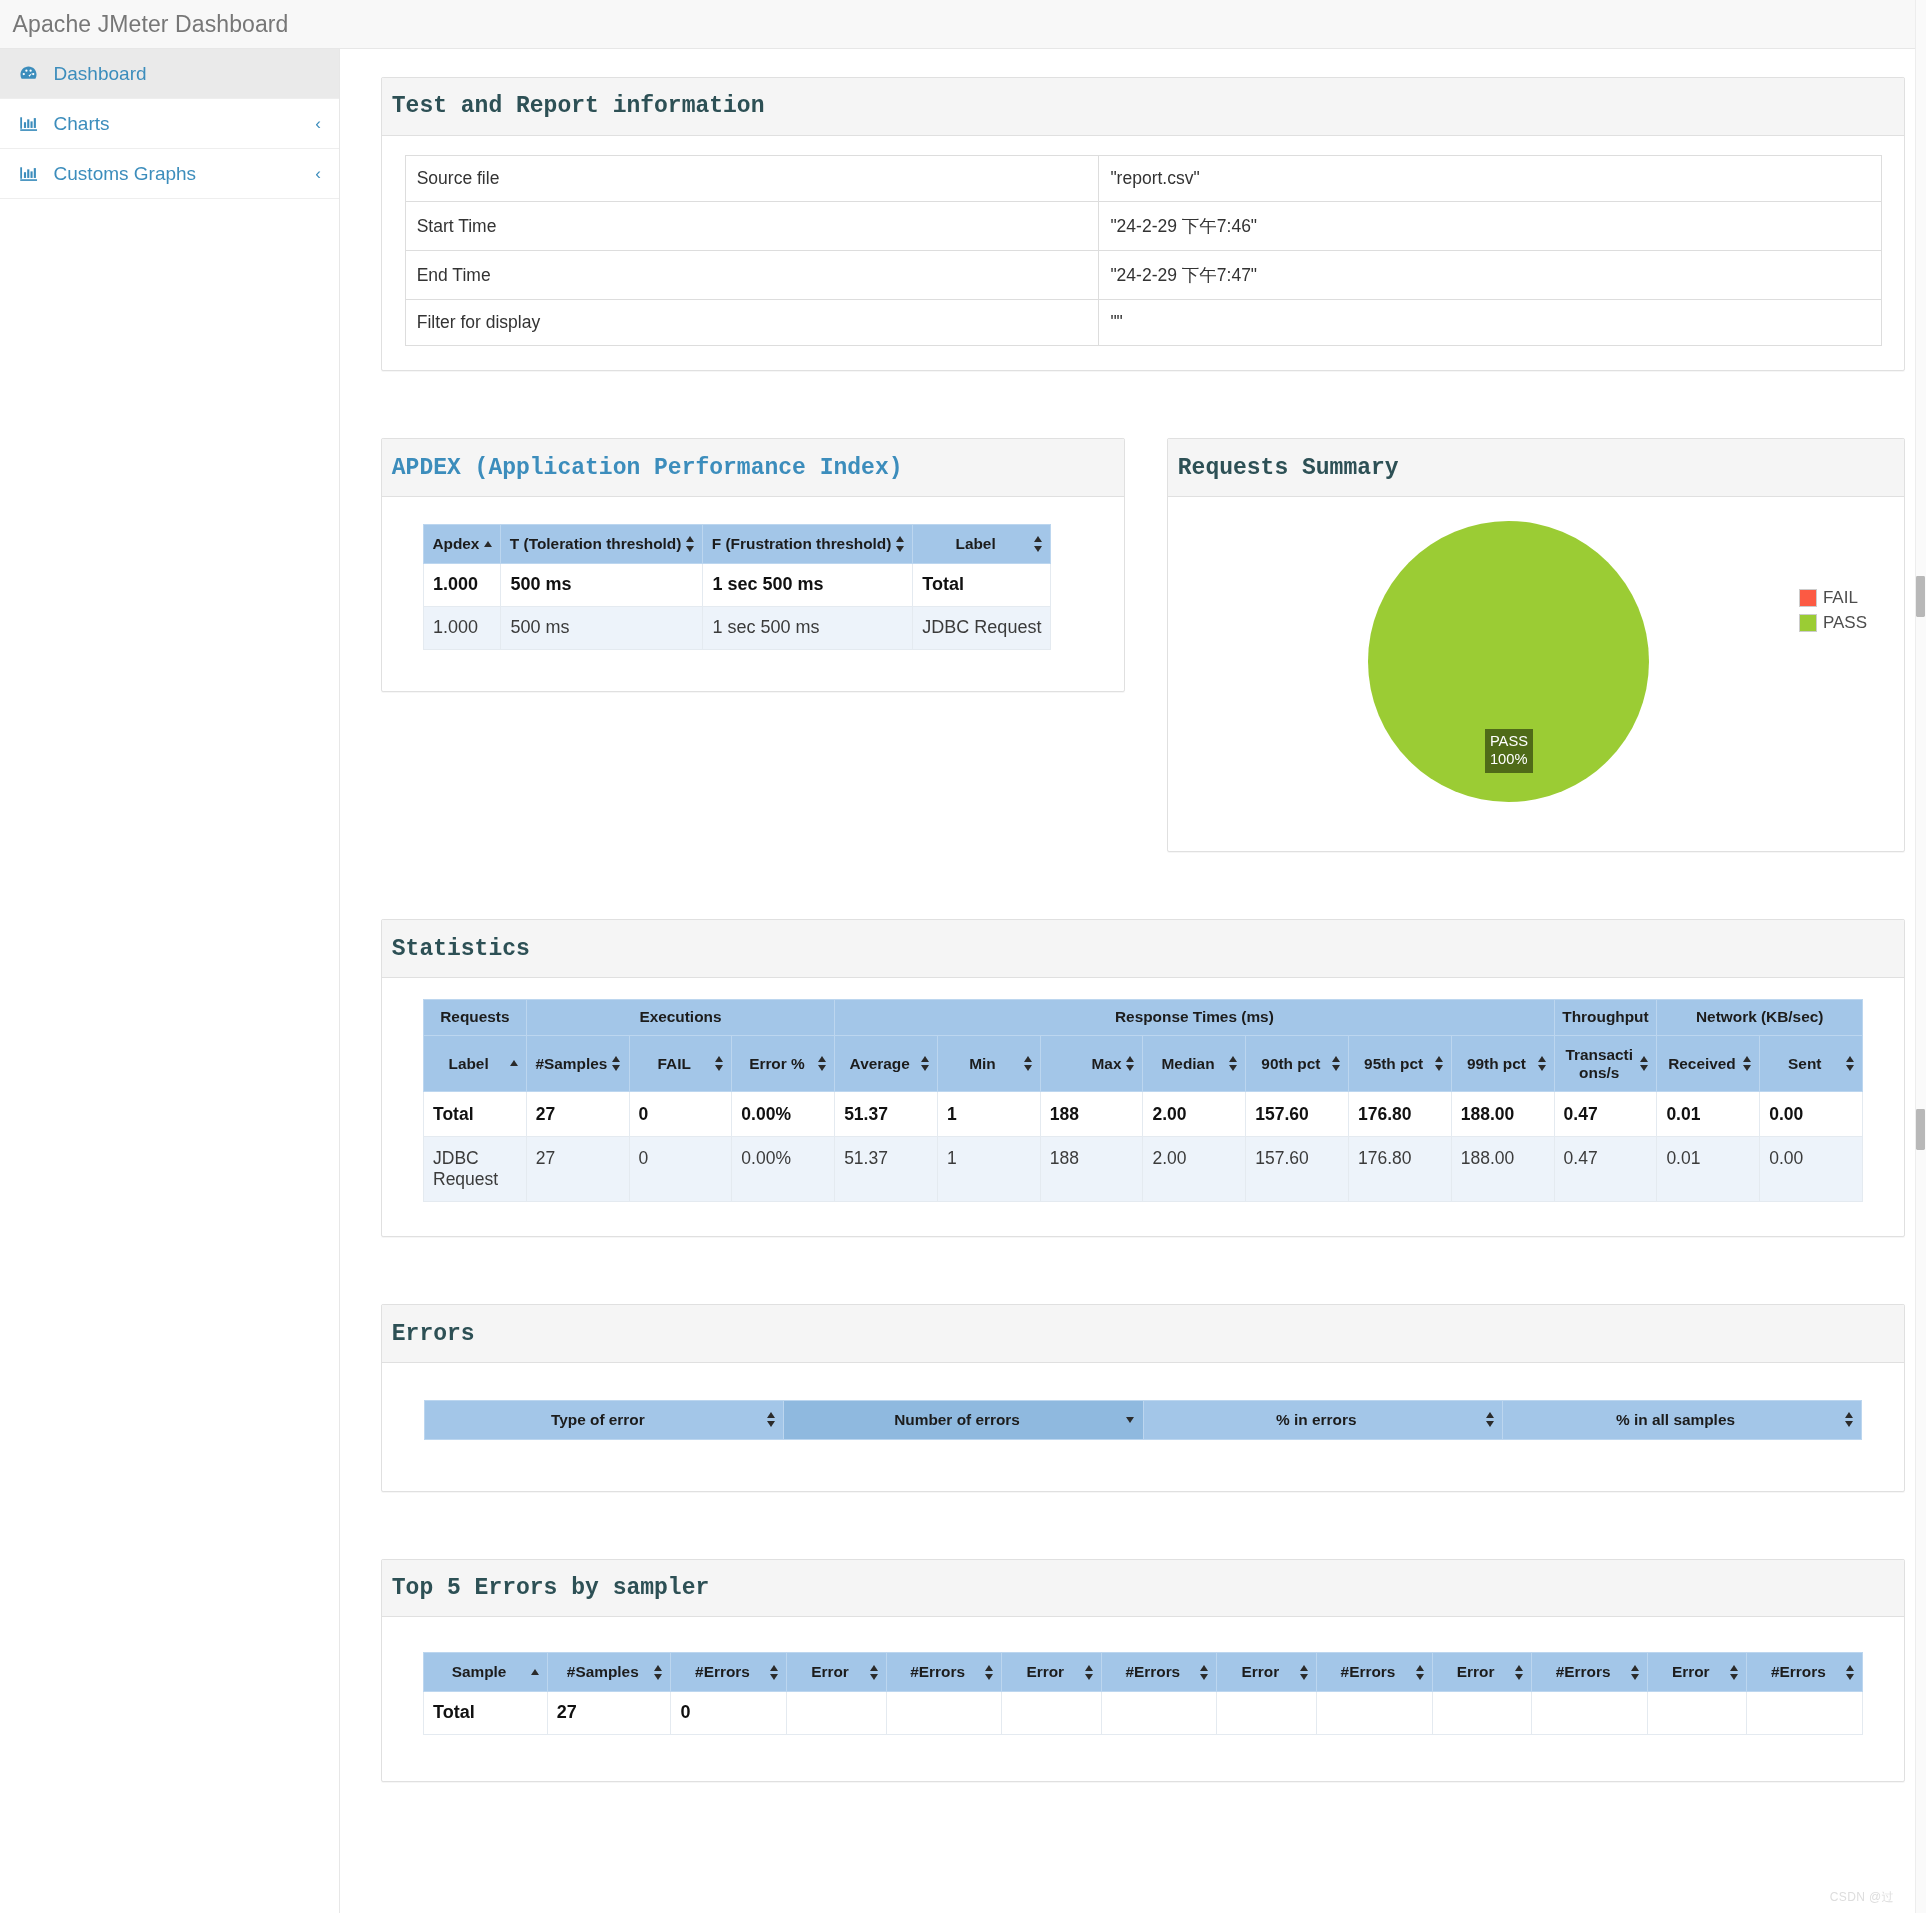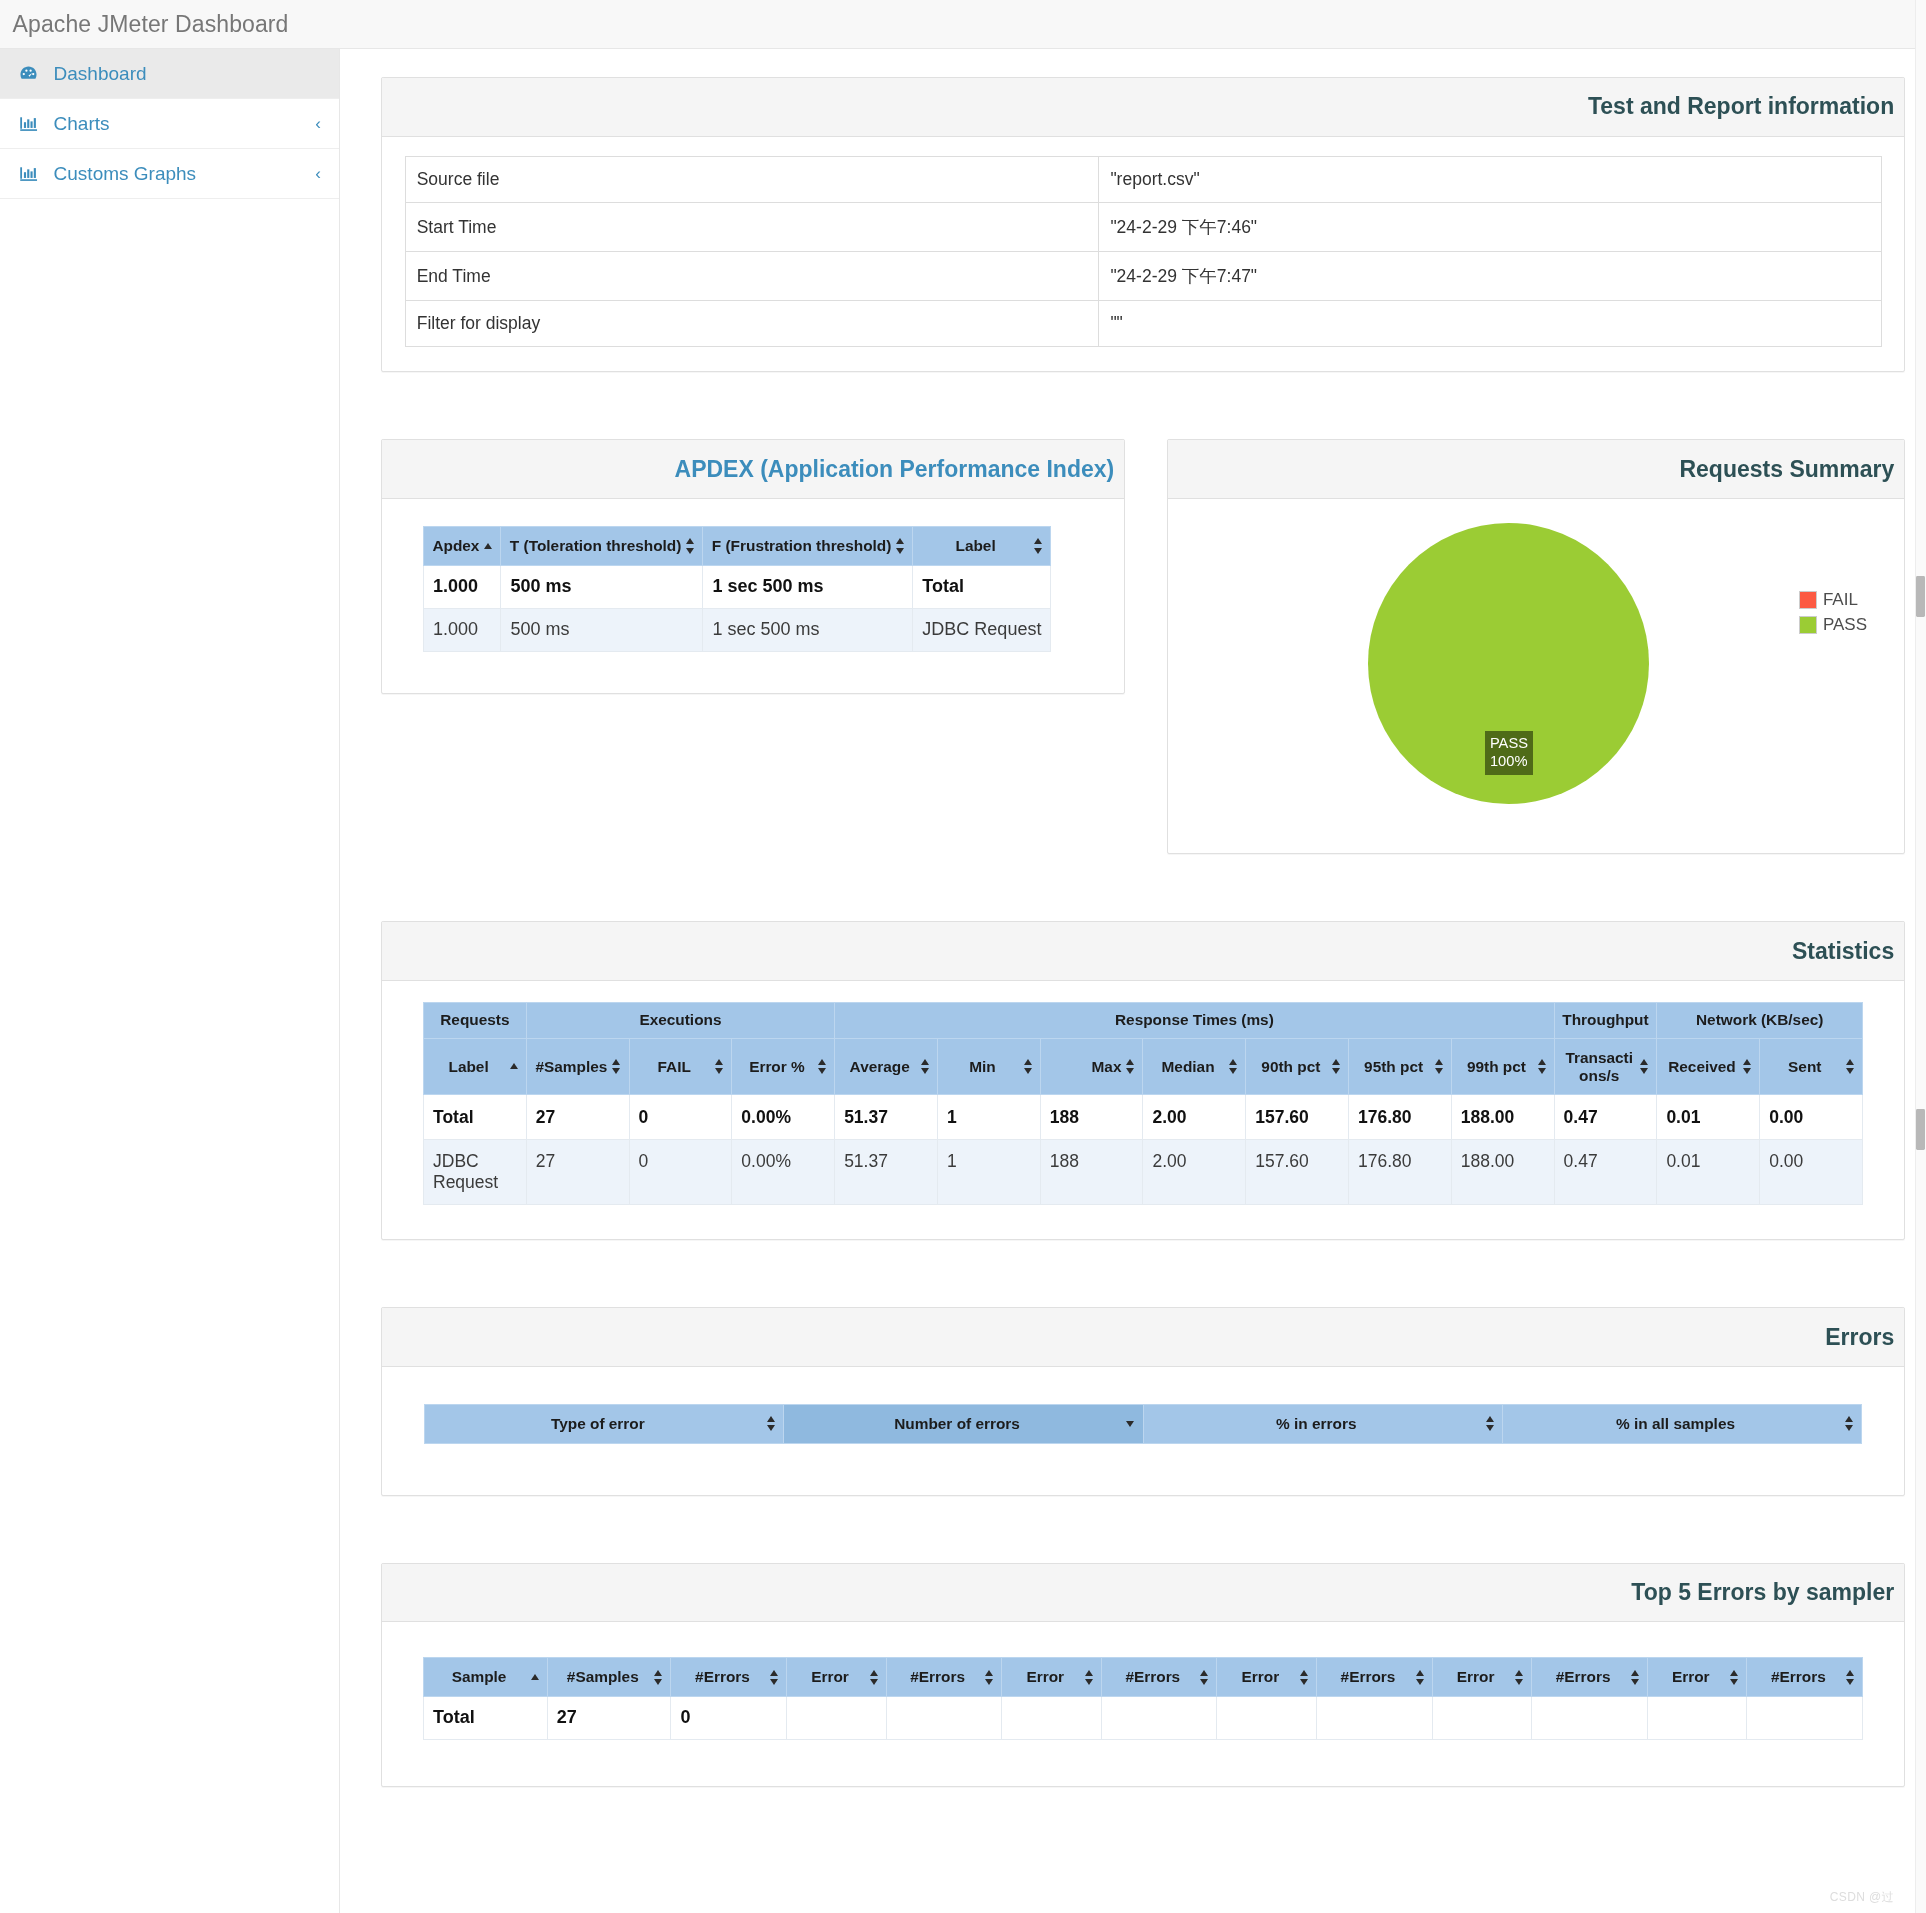--- a/index.html
+++ b/index.html
@@ -72,21 +72,22 @@
     background: #ffffff;
     border: 0.7px solid #e0e0e0;
     border-radius: 2.1px;
     margin-bottom: 67px;
     box-shadow: 0 0.7px 0.7px rgba(0,0,0,.04);
   }
   .panel-heading {
     background: #f5f5f5;
     border-bottom: 0.7px solid #e0e0e0;
     padding: 15.4px 9.8px;
-    text-align: right;
+    text-align: left;
+    font-family: Liberation Mono, monospace;
   }
   .panel-title {
     font-size: 23px;
     font-weight: bold;
     color: #2d5055;
     margin: 0;
   }
   .panel-title.blue { color: #3c8dbc; }
   .panel-body { padding: 19.7px 22.5px 24px 22.5px; }
 

